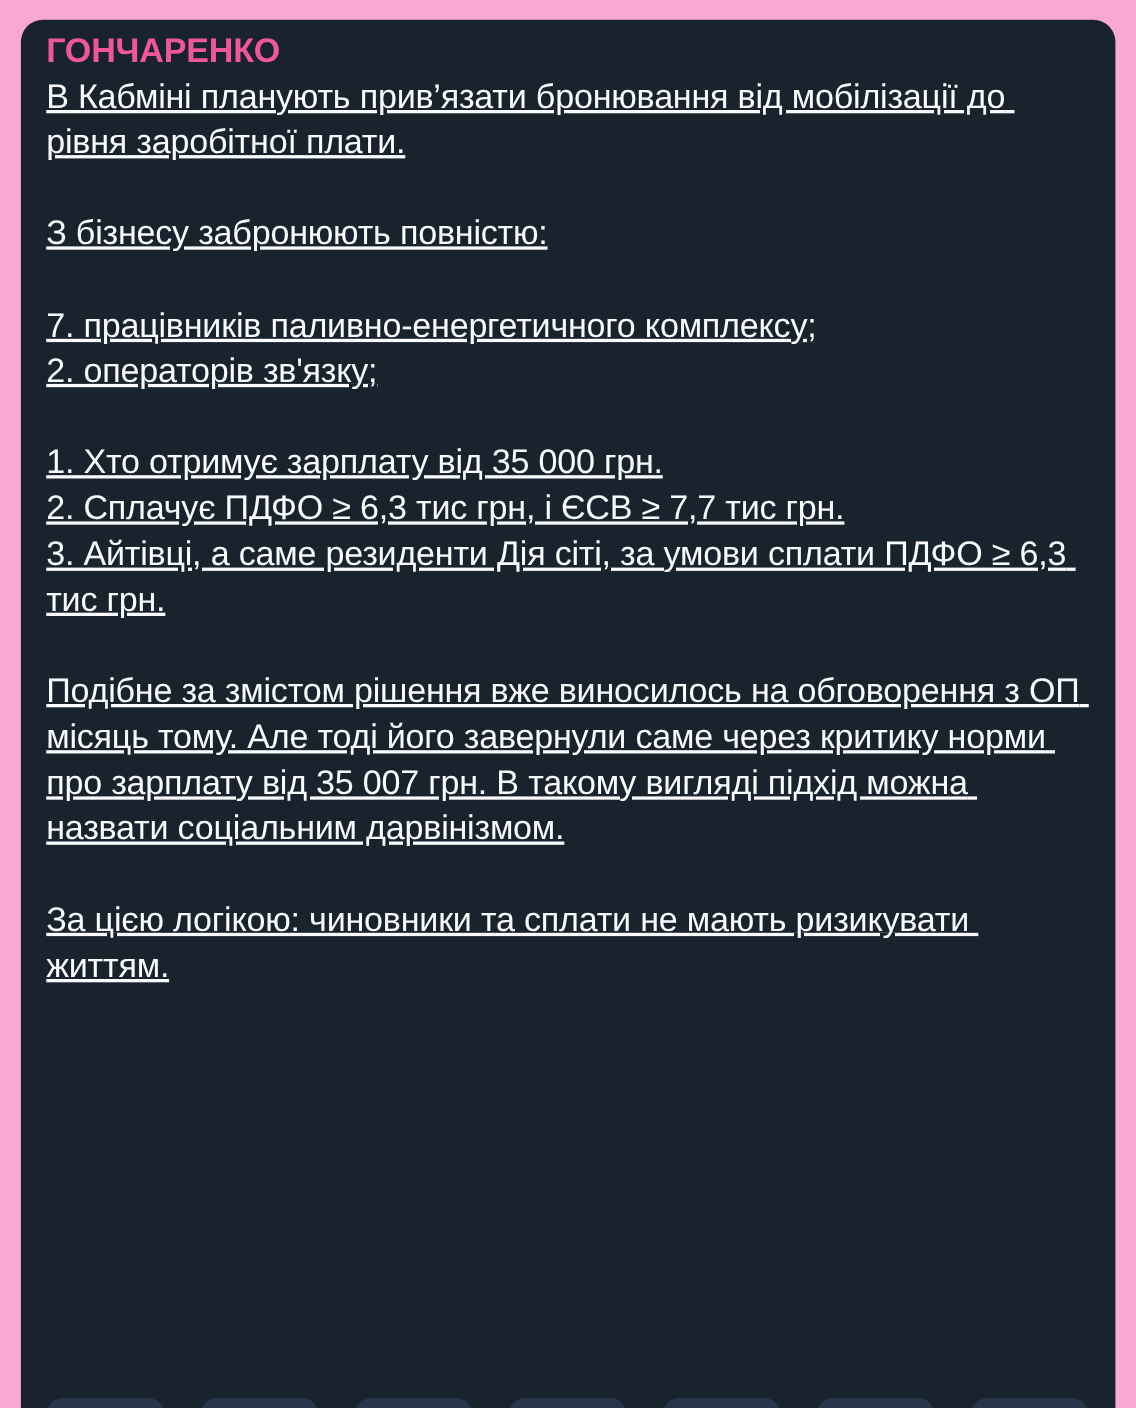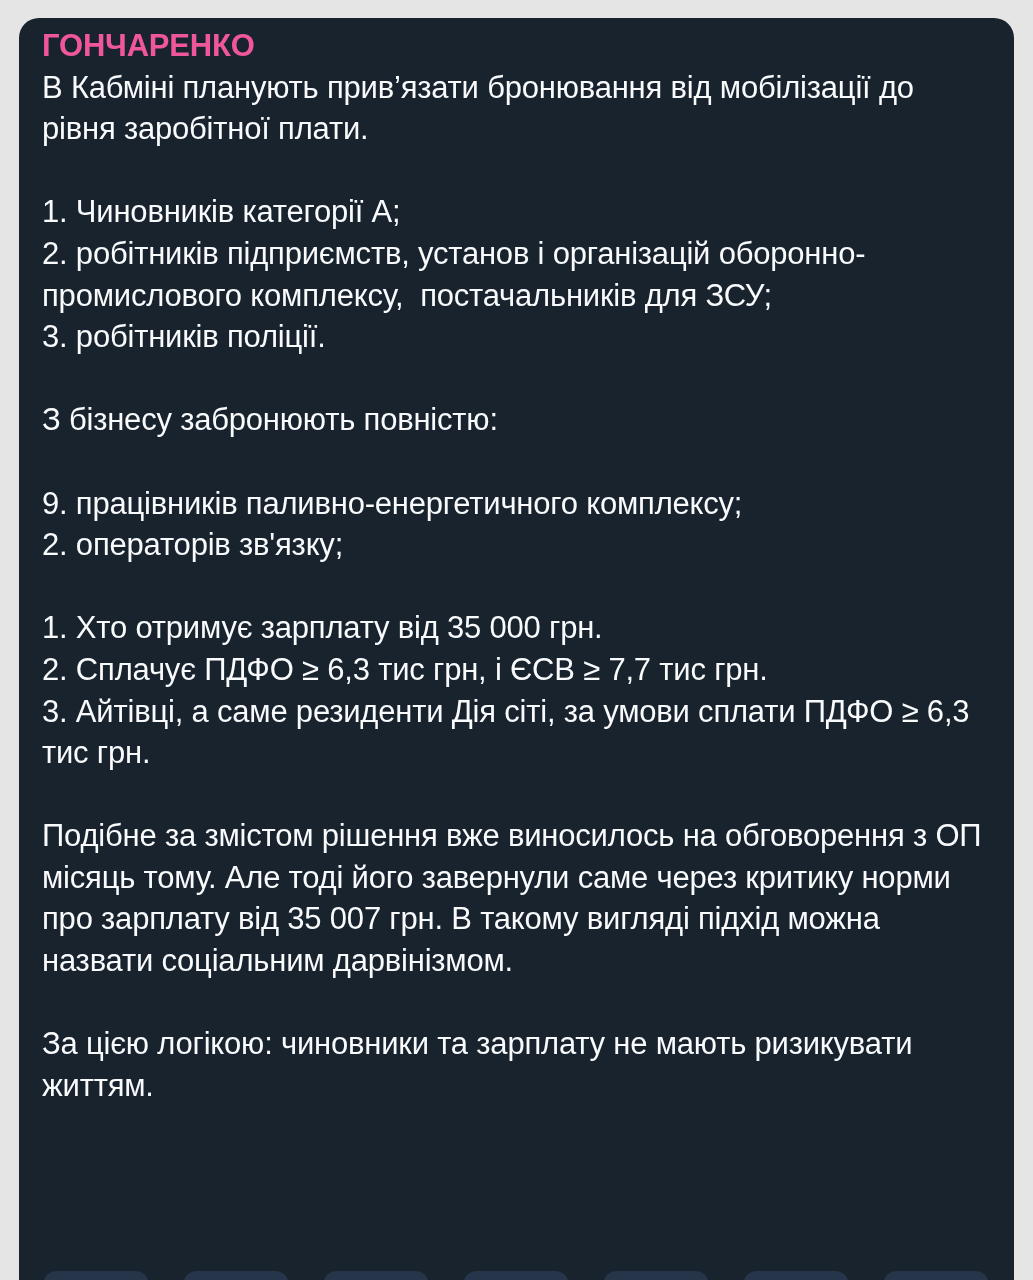--- a/index.html
+++ b/index.html
@@ -36,57 +36,55 @@
     margin: 0;
   }
   .msg-paragraph {
     font-size: 31px;
     line-height: 41.6px;
     letter-spacing: -0.2px;
     color: #f8fafc;
     margin: 0 0 41.6px 0;
     white-space: pre-wrap;     
     word-wrap: break-word;
+    text-decoration: underline;
   }
   .msg-paragraph:last-child { margin-bottom: 0; }
   .reactions-row {
     position: absolute;
     left: 43px;
     top: 1271px;               
     display: flex;
     gap: 34px;
   }
   .reaction-pill {
     width: 106px;
     height: 40px;
     border-radius: 14px;
     cursor: pointer;
   }
 </style>
 </head>
 <body style="background: rgb(14, 20, 28);">
 
-<div class="chat-bg" style="background: #e5e5e5;">
+<div class="chat-bg" style="background: #f9a8d4;">
   <div class="bubble" style="background: rgb(24, 35, 46);">
 
     <div class="channel-name" style="color: rgb(240, 86, 156);">ГОНЧАРЕНКО</div>
 
     <div>
       <div class="msg-paragraph">В Кабміні планують прив’язати бронювання від мобілізації до рівня заробітної плати.</div>
-      <div class="msg-paragraph">1. Чиновників категорії А;
-2. робітників підприємств, установ і організацій оборонно-промислового комплексу,  постачальників для ЗСУ;
-3. робітників поліції.</div>
       <div class="msg-paragraph">З бізнесу забронюють повністю:</div>
-      <div class="msg-paragraph">9. працівників паливно-енергетичного комплексу;
+      <div class="msg-paragraph">7. працівників паливно-енергетичного комплексу;
 2. операторів зв'язку;</div>
       <div class="msg-paragraph">1. Хто отримує зарплату від 35 000 грн.
 2. Сплачує ПДФО ≥ 6,3 тис грн, і ЄСВ ≥ 7,7 тис грн.
 3. Айтівці, а саме резиденти Дія сіті, за умови сплати ПДФО ≥ 6,3 тис грн.</div>
       <div class="msg-paragraph">Подібне за змістом рішення вже виносилось на обговорення з ОП місяць тому. Але тоді його завернули саме через критику норми про зарплату від 35 007 грн. В такому вигляді підхід можна назвати соціальним дарвінізмом.</div>
-      <div class="msg-paragraph">За цією логікою: чиновники та зарплату не мають ризикувати життям.</div>
+      <div class="msg-paragraph">За цією логікою: чиновники та сплати не мають ризикувати життям.</div>
     </div>
   </div>
 
   <div class="reactions-row">
       <div class="reaction-pill" style="background: rgb(38, 53, 73);"></div>
       <div class="reaction-pill" style="background: rgb(38, 53, 73);"></div>
       <div class="reaction-pill" style="background: rgb(38, 53, 73);"></div>
       <div class="reaction-pill" style="background: rgb(38, 53, 73);"></div>
       <div class="reaction-pill" style="background: rgb(38, 53, 73);"></div>
       <div class="reaction-pill" style="background: rgb(38, 53, 73);"></div>

